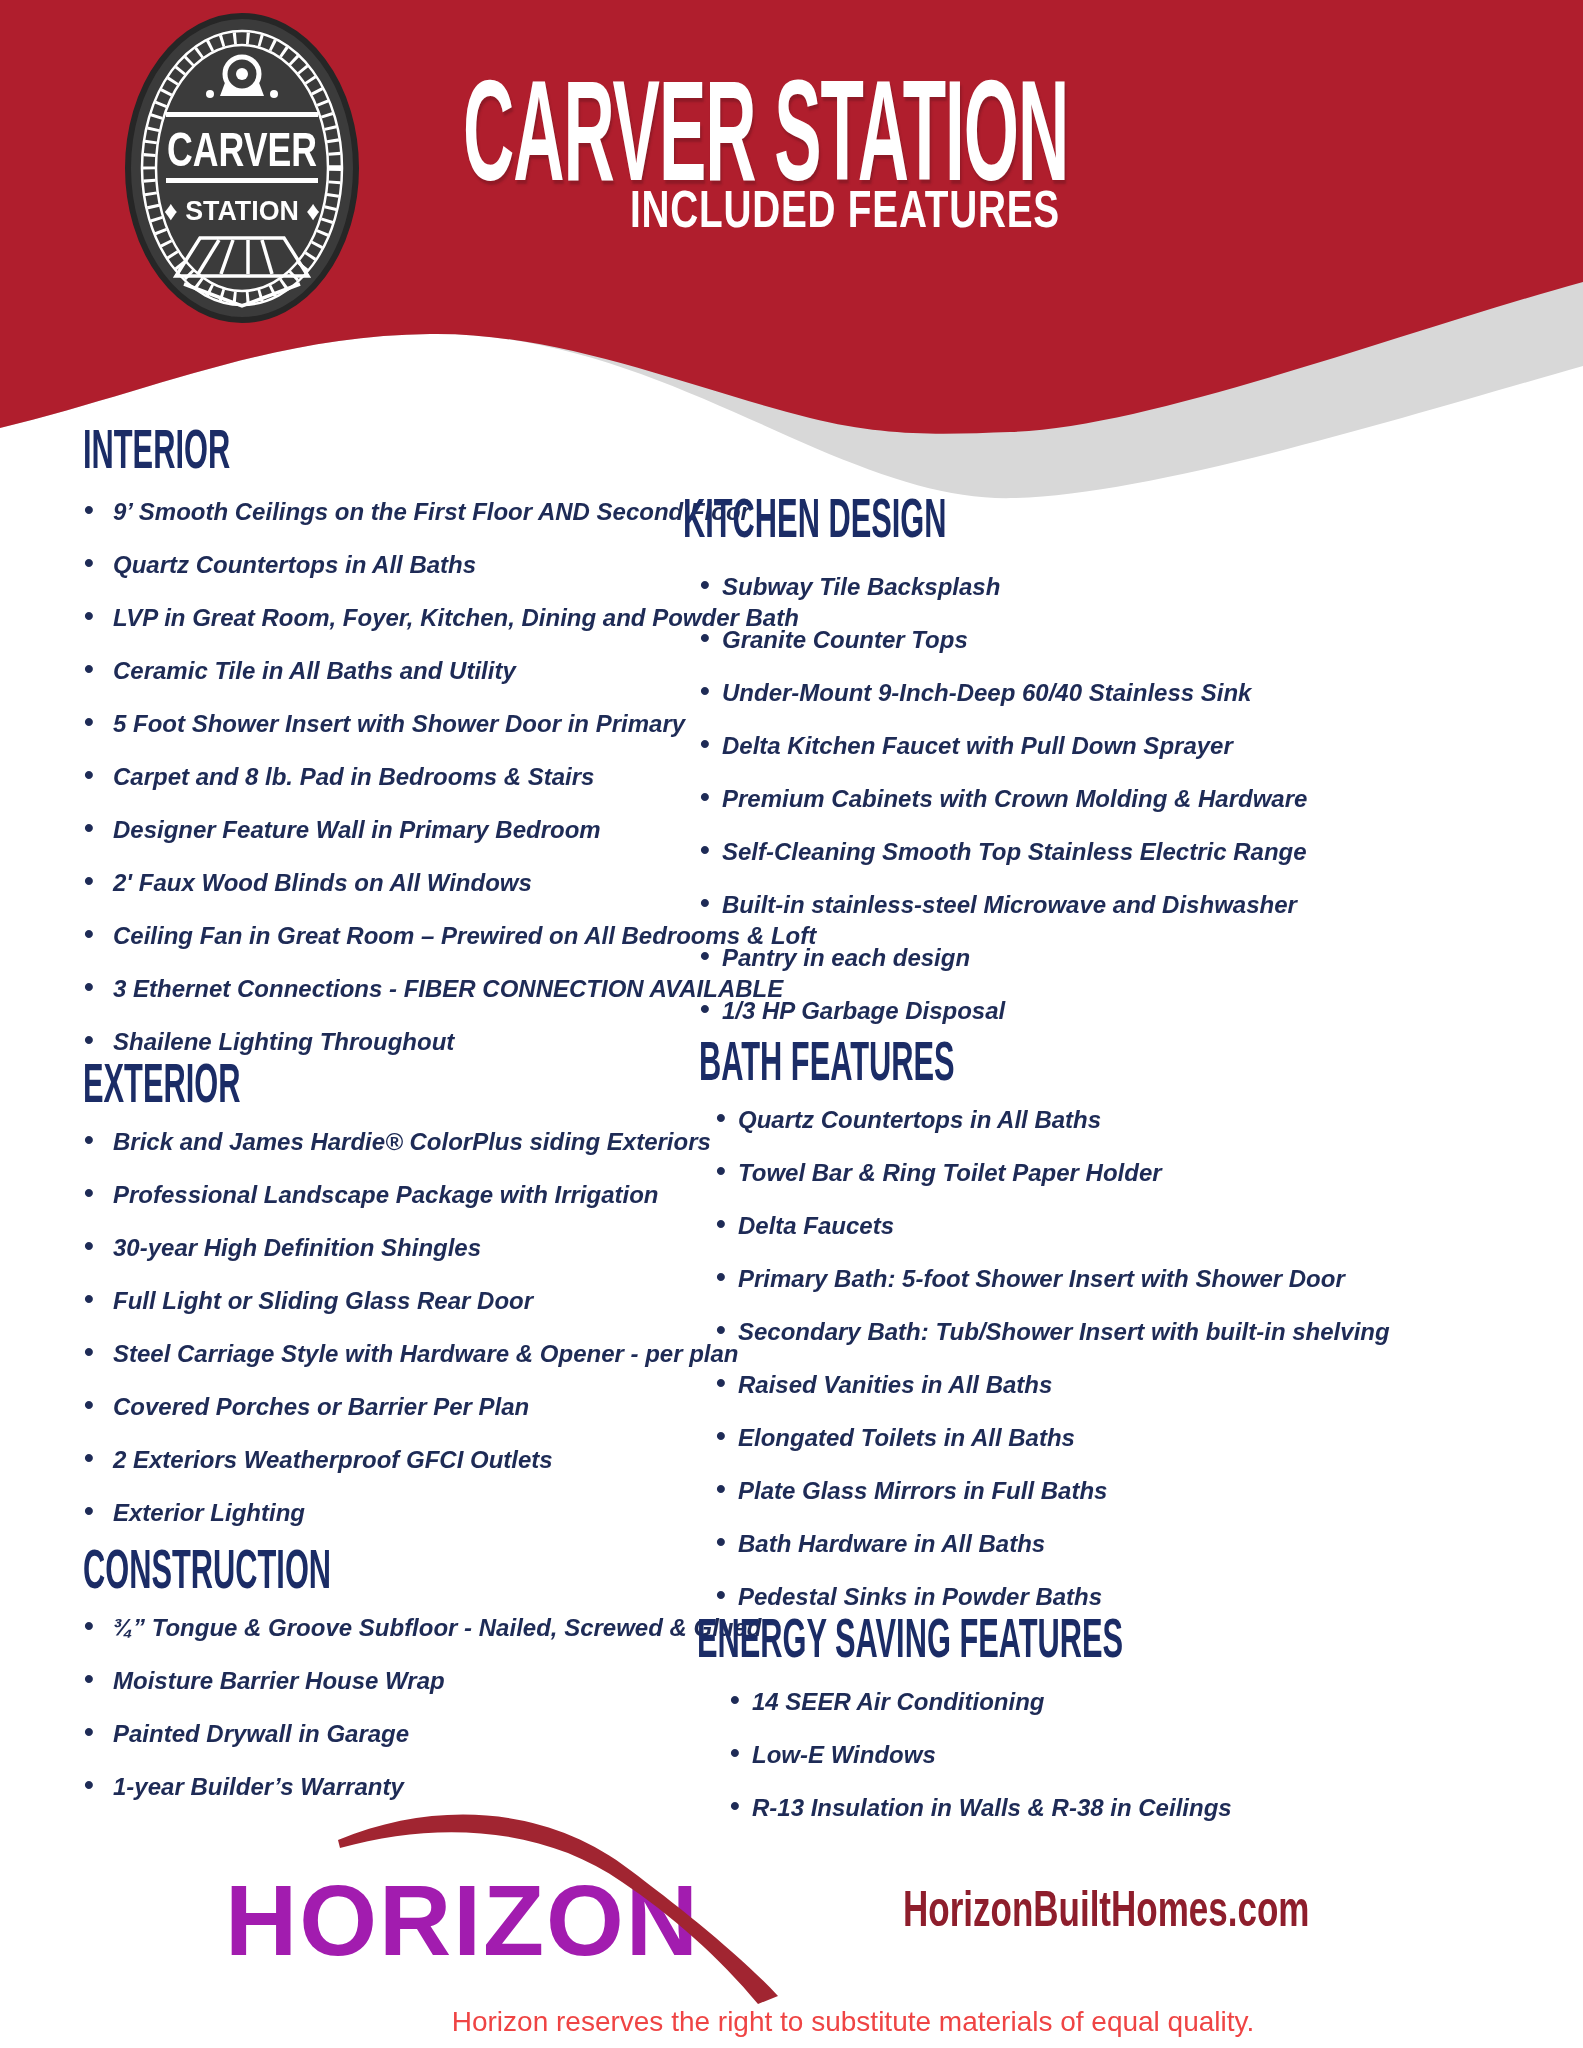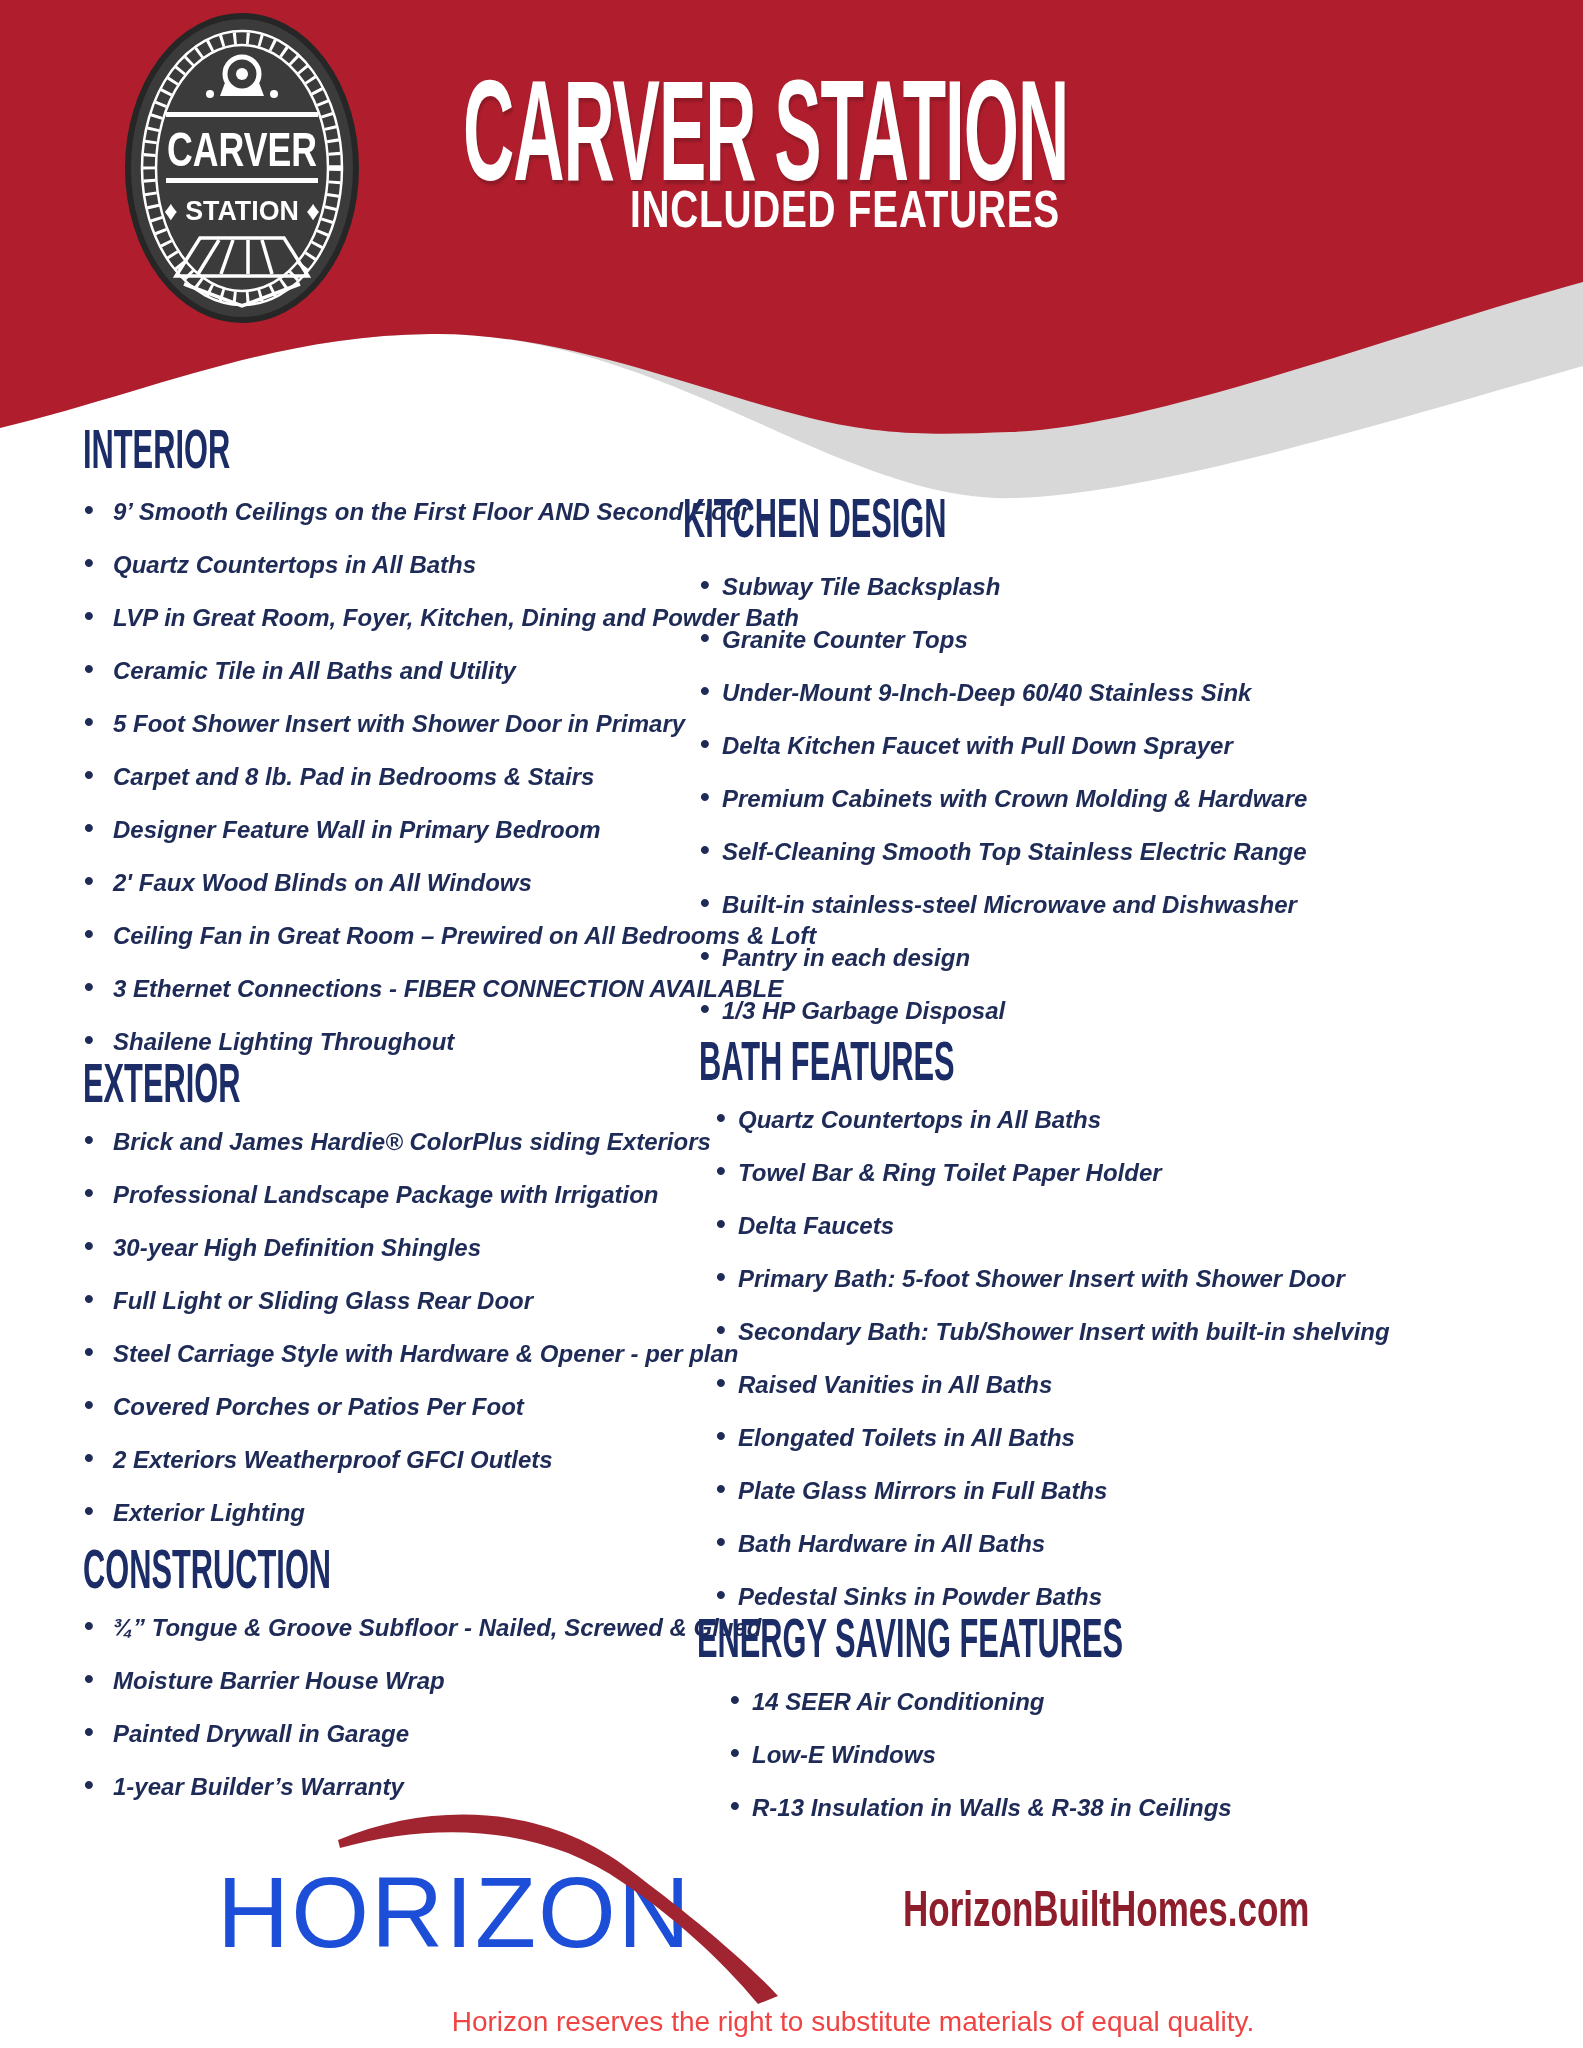--- a/index.html
+++ b/index.html
@@ -43,22 +43,22 @@
   }
   .col-right .section li{padding-left:39px;}
   .col-right .section li::before{left:17px;}
   .section li::before{
     content:"\2022";position:absolute;left:1px;top:-2px;
     font-size:28px;font-style:normal;color:#1e2b56;
   }
   .indent-extra ul{margin-left:16px;}
   
   .horizon-word{
-    position:absolute;left:213px;top:1858px;margin:4px;
-    font-size:100px;font-weight:400;color:#1d4ed8;line-height:1;
+    position:absolute;left:213px;top:1858px;margin:12px;
+    font-size:100px;font-weight:700;color:#a21caf;line-height:1;
     letter-spacing:2px;white-space:nowrap;
   }
   .swoosh{position:absolute;left:300px;top:1790px;}
   .site-url{
     position:absolute;left:903px;top:1884px;margin:0;
     font-size:50px;font-weight:700;color:#8e1e2c;line-height:1;
     white-space:nowrap;transform:scaleX(.70);transform-origin:0 0;
   }
   .disclaimer{
     position:absolute;left:290px;top:1992px;width:1100px;margin:13px;
@@ -135,21 +135,21 @@
         </ul>
     </section>
     <section class="section" style="left:83px;top:1055px">
       <h3>EXTERIOR</h3>
       <ul style="margin-top:16px">
           <li>Brick and James Hardie® ColorPlus siding Exteriors</li>
           <li>Professional Landscape Package with Irrigation</li>
           <li>30-year High Definition Shingles</li>
           <li>Full Light or Sliding Glass Rear Door</li>
           <li>Steel Carriage Style with Hardware &amp; Opener - per plan</li>
-          <li>Covered Porches or Patios Per Foot</li>
+          <li>Covered Porches or Barrier Per Plan</li>
           <li>2 Exteriors Weatherproof GFCI Outlets</li>
           <li>Exterior Lighting</li>
         </ul>
     </section>
     <section class="section" style="left:83px;top:1541px">
       <h3>CONSTRUCTION</h3>
       <ul style="margin-top:16px">
           <li>¾” Tongue &amp; Groove Subfloor - Nailed, Screwed &amp; Glued</li>
           <li>Moisture Barrier House Wrap</li>
           <li>Painted Drywall in Garage</li>

